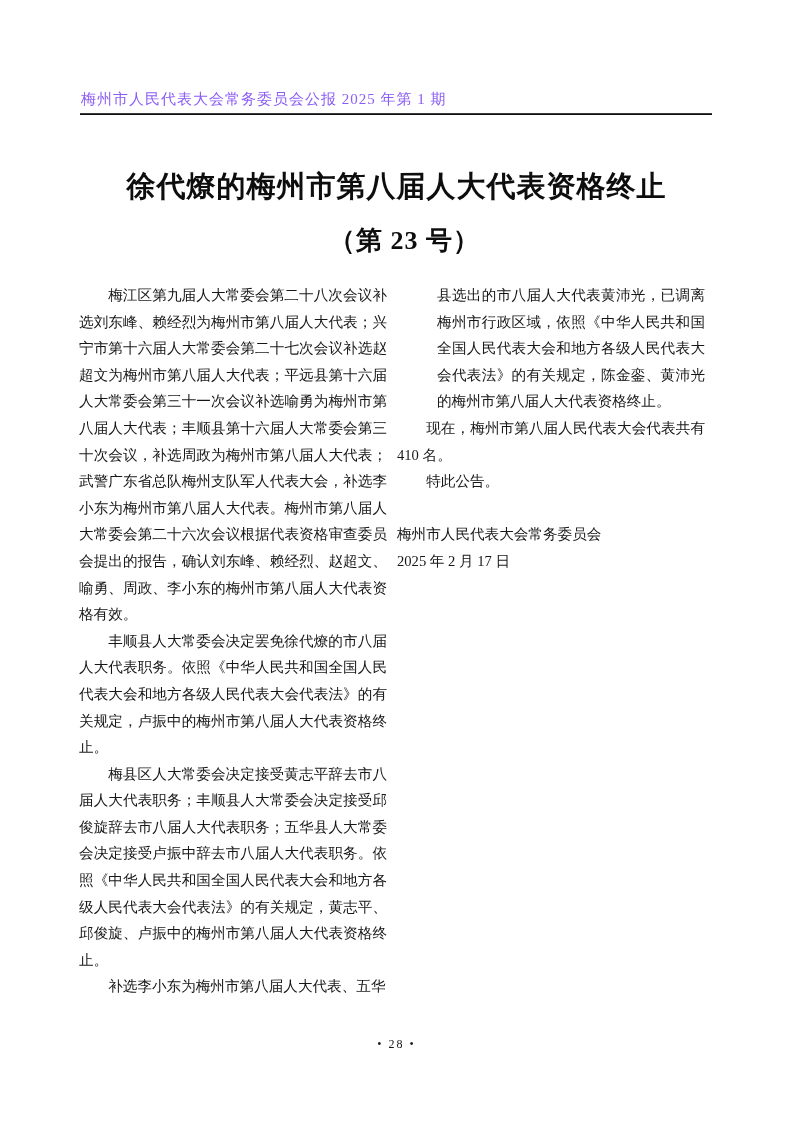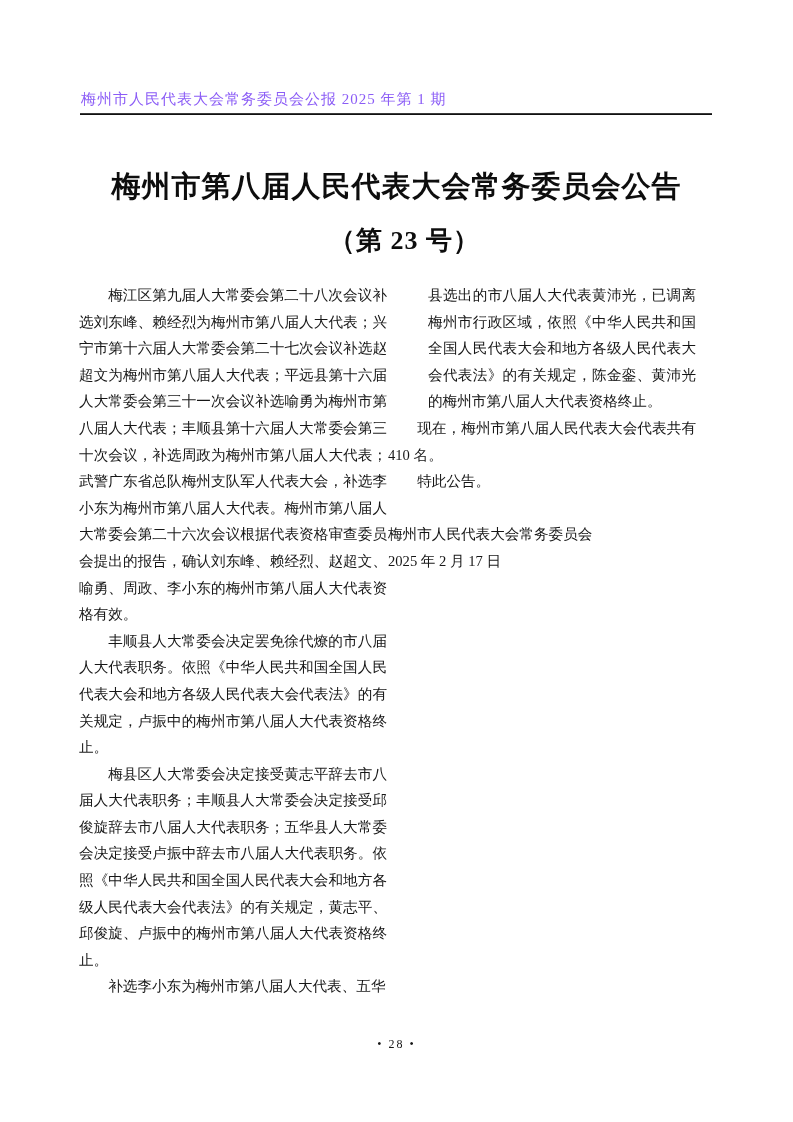--- a/index.html
+++ b/index.html
@@ -65,21 +65,21 @@
     color: #0d0d0d;
   }
 
   
   .body-columns {
     position: absolute;
     top: 282px;
     left: 79px;
     width: 634px;
     display: flex;
-    gap: 1px;
+    gap: 10px;
   }
   .col {
     flex: 0 0 308px;
     width: 308px;
   }
   .col p {
     margin: 0;
     font-size: 14.6px;
     line-height: 26.6px;
     text-align: justify;
@@ -115,21 +115,21 @@
 </style>
 </head>
 <body>
 
 <div class="page">
 
   <div class="running-head">梅州市人民代表大会常务委员会公报  2025 年第 1 期</div>
 
   <div class="head-rule"></div>
 
-  <h1 class="doc-title">梅州市第八届人民代表大会常务委员会公告</h1>
+  <h1 class="doc-title">徐代燎的梅州市第八届人大代表资格终止</h1>
 
   <h2 class="doc-subtitle">（第 23 号）</h2>
 
   <div class="body-columns">
 
     <div class="col">
       <p class="indent">梅江区第九届人大常委会第二十八次会议补选刘东峰、赖经烈为梅州市第八届人大代表；兴宁市第十六届人大常委会第二十七次会议补选赵超文为梅州市第八届人大代表；平远县第十六届人大常委会第三十一次会议补选喻勇为梅州市第八届人大代表；丰顺县第十六届人大常委会第三十次会议，补选周政为梅州市第八届人大代表；武警广东省总队梅州支队军人代表大会，补选李小东为梅州市第八届人大代表。梅州市第八届人大常委会第二十六次会议根据代表资格审查委员会提出的报告，确认刘东峰、赖经烈、赵超文、喻勇、周政、李小东的梅州市第八届人大代表资格有效。</p>
       <p class="indent">丰顺县人大常委会决定罢免徐代燎的市八届人大代表职务。依照《中华人民共和国全国人民代表大会和地方各级人民代表大会代表法》的有关规定，卢振中的梅州市第八届人大代表资格终止。</p>
       <p class="indent">梅县区人大常委会决定接受黄志平辞去市八届人大代表职务；丰顺县人大常委会决定接受邱俊旋辞去市八届人大代表职务；五华县人大常委会决定接受卢振中辞去市八届人大代表职务。依照《中华人民共和国全国人民代表大会和地方各级人民代表大会代表法》的有关规定，黄志平、邱俊旋、卢振中的梅州市第八届人大代表资格终止。</p>
       <p class="indent">补选李小东为梅州市第八届人大代表、五华</p>

